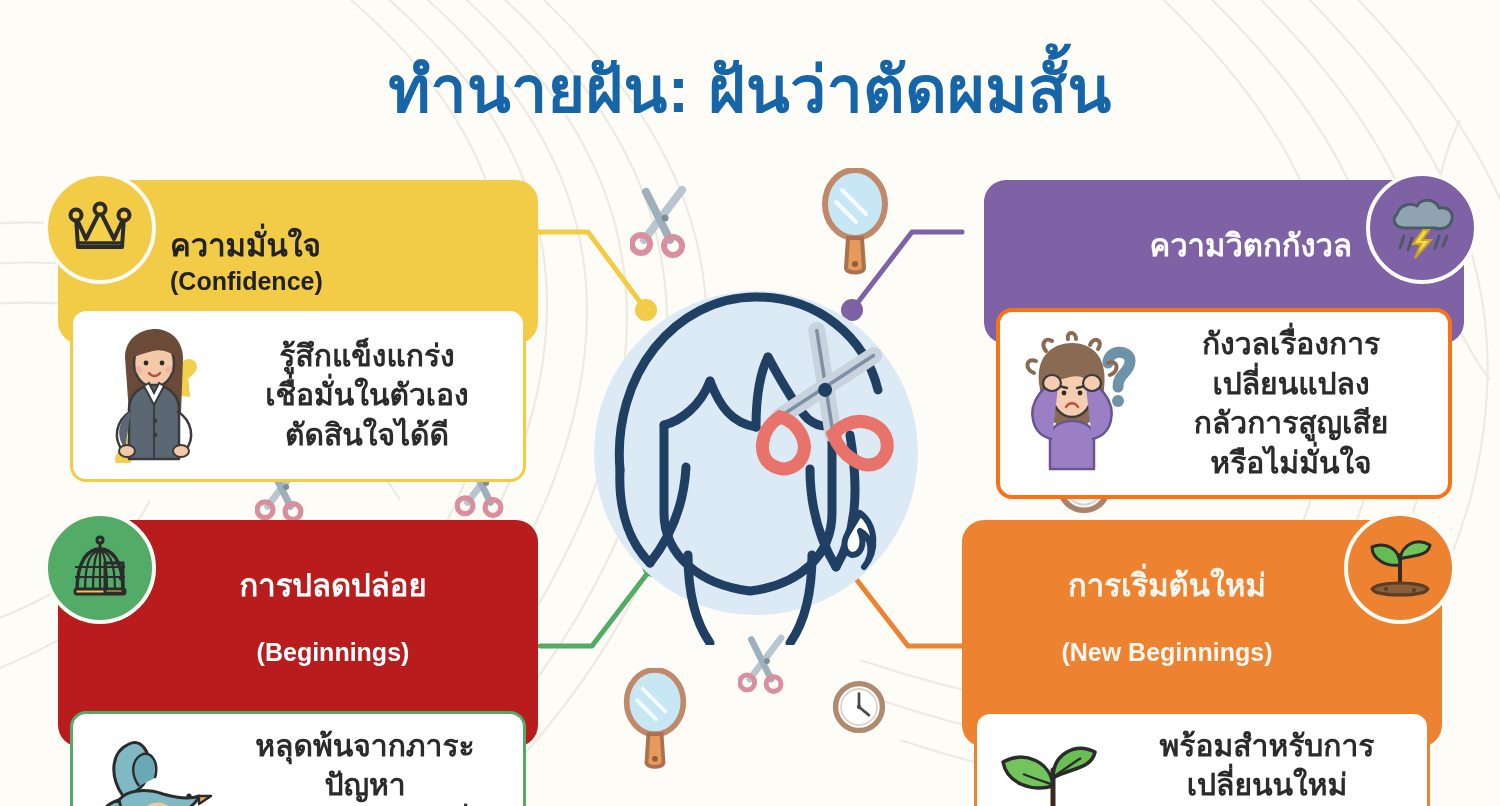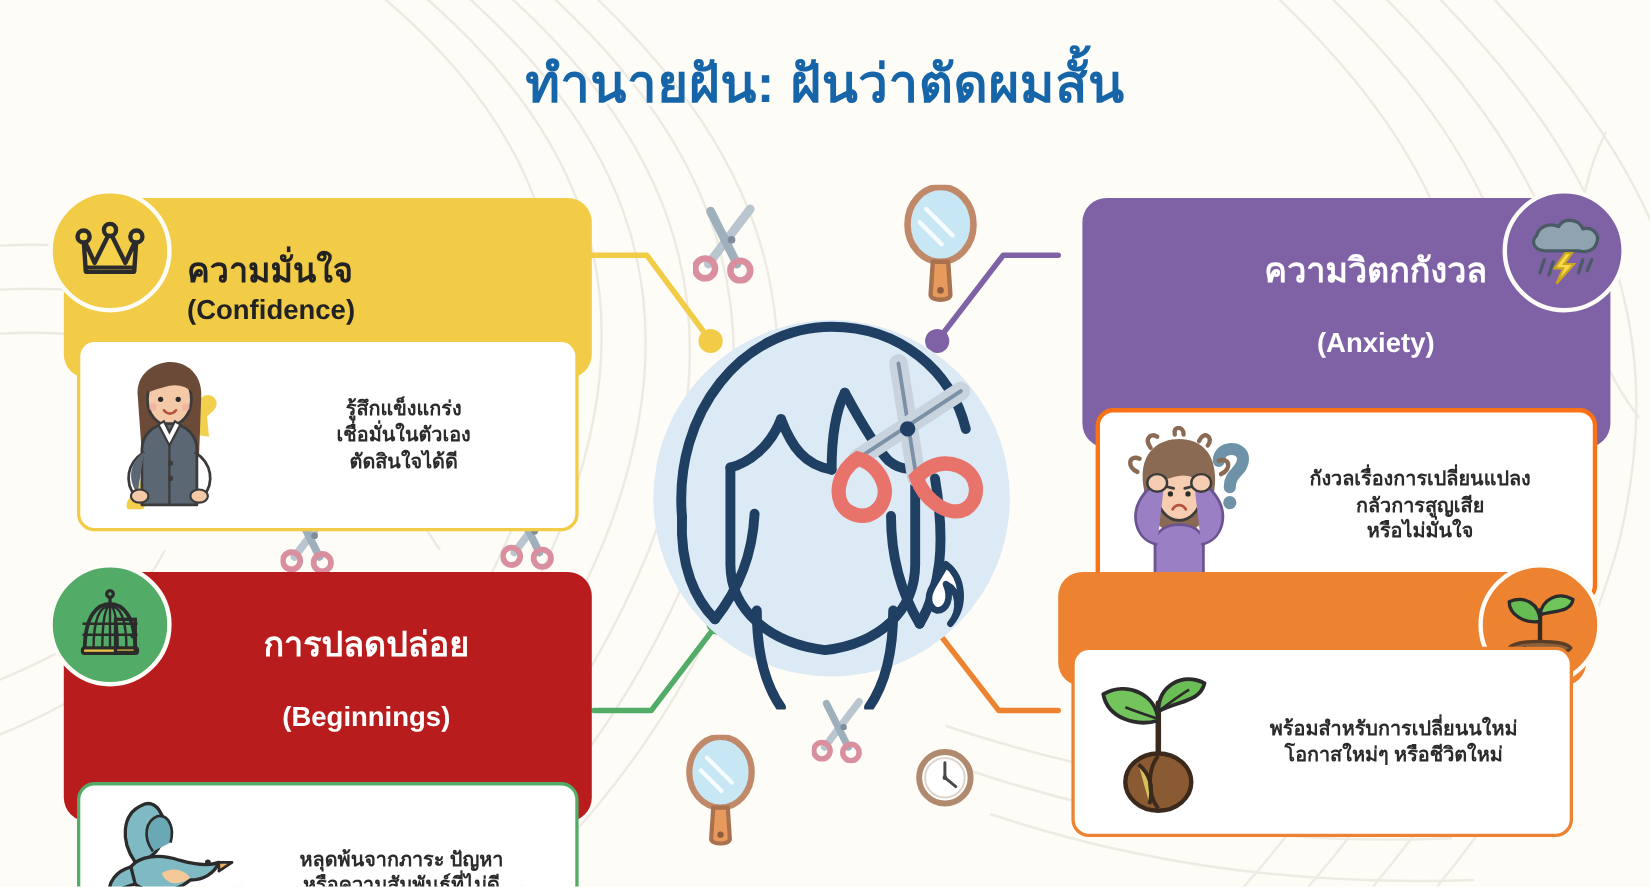--- a/index.html
+++ b/index.html
@@ -26,21 +26,21 @@
     pointer-events: none;
   }
 
   
   #page-title {
     position: absolute;
     top: 38px;
     left: 0;
     width: 1500px;
     text-align: center;
-    font-size: 48px;
+    font-size: 64px;
     font-weight: bold;
     letter-spacing: 0.5px;
     color: #1565a8;
     z-index: 20;
     white-space: nowrap;
     text-shadow: 0 2px 1px rgba(255,255,255,.7);
   }
 
   
   #connectors {
@@ -136,21 +136,21 @@
     display: flex;
     align-items: center;
     gap: 10px;
     padding: 12px 16px;
     z-index: 3;
   }
   .card-body .art { flex: 0 0 auto; }
   .card-body .desc {
     flex: 1;
     text-align: center;
-    font-size: 18px;
+    font-size: 30px;
     font-weight: bold;
     line-height: 1.32;
     color: #2b2b2b;
     white-space: pre-line;
   }
   #card-confidence .card-body  { border: 3px solid #F2CC46; }
   #card-anxiety .card-body     { border: 4px solid #f97316; }
   #card-liberation .card-body  { border: 3px solid #52AC68; }
   #card-newbeginnings .card-body{ border: 3px solid #ED8331; }
 </style>
@@ -355,21 +355,20 @@
     <div class="desc">รู้สึกแข็งแกร่ง
 เชื่อมั่นในตัวเอง
 ตัดสินใจได้ดี</div>
   </div>
 </div>
 
 <div class="card" id="card-anxiety">
   <div class="card-head right-badge">
     <div class="card-title">
       <div>ความวิตกกังวล</div>
-      <div class="en">(Anxiety)</div>
     </div>
     <div class="badge right">
       <svg width="70" height="64" viewBox="0 0 70 64">
         <path d="M 18,32 C 8,32 4,24 10,18 C 12,10 22,6 30,10 C 34,2 48,2 52,12 C 62,10 68,18 64,26 C 62,32 54,34 48,32 Z" fill="#8fa3b0" stroke="#4b5b66" stroke-width="3" stroke-linejoin="round"></path>
         <path d="M 36,34 L 26,48 L 34,48 L 28,62 L 44,44 L 35,44 L 42,34 Z" fill="#f7d94a" stroke="#c9a520" stroke-width="2"></path>
         <path d="M 17,40 L 13,52 M 25,42 L 21,54 M 52,40 L 48,52 M 60,40 L 56,50" stroke="#4b5b66" stroke-width="3" stroke-linecap="round"></path>
       </svg>
     </div>
   </div>
   <div class="card-body">
@@ -447,20 +446,24 @@
         </g>
       </svg>
     </div>
     <div class="desc">หลุดพ้นจากภาระ ปัญหา
 หรือความสัมพันธ์ที่ไม่ดี</div>
   </div>
 </div>
 
 <div class="card" id="card-newbeginnings">
   <div class="card-head right-badge">
+    <div class="card-title" style="width:100%; text-align:center; padding-left:20px;">
+      <div>การเริ่มต้นใหม่</div>
+      <div class="en">(New Beginnings)</div>
+    </div>
     <div class="badge right">
       <svg width="72" height="70" viewBox="0 0 72 70">
         <path d="M 36,54 L 36,22" stroke="#3b2a1c" stroke-width="4" stroke-linecap="round"></path>
         <path d="M 36,32 C 22,34 8,26 8,14 C 22,8 36,16 36,32 Z" fill="#66bb52" stroke="#2b2b2b" stroke-width="3" stroke-linejoin="round"></path>
         <path d="M 36,26 C 48,22 64,24 66,12 C 52,4 38,12 36,26 Z" fill="#6fc45a" stroke="#2b2b2b" stroke-width="3" stroke-linejoin="round"></path>
         <path d="M 8,56 C 14,48 58,48 64,56 C 60,64 12,64 8,56 Z" fill="#8a5f3c" stroke="#5c3d24" stroke-width="3" stroke-linejoin="round"></path>
         <circle cx="22" cy="56" r="2" fill="#5c3d24"></circle>
         <circle cx="50" cy="57" r="2" fill="#5c3d24"></circle>
       </svg>
     </div>

